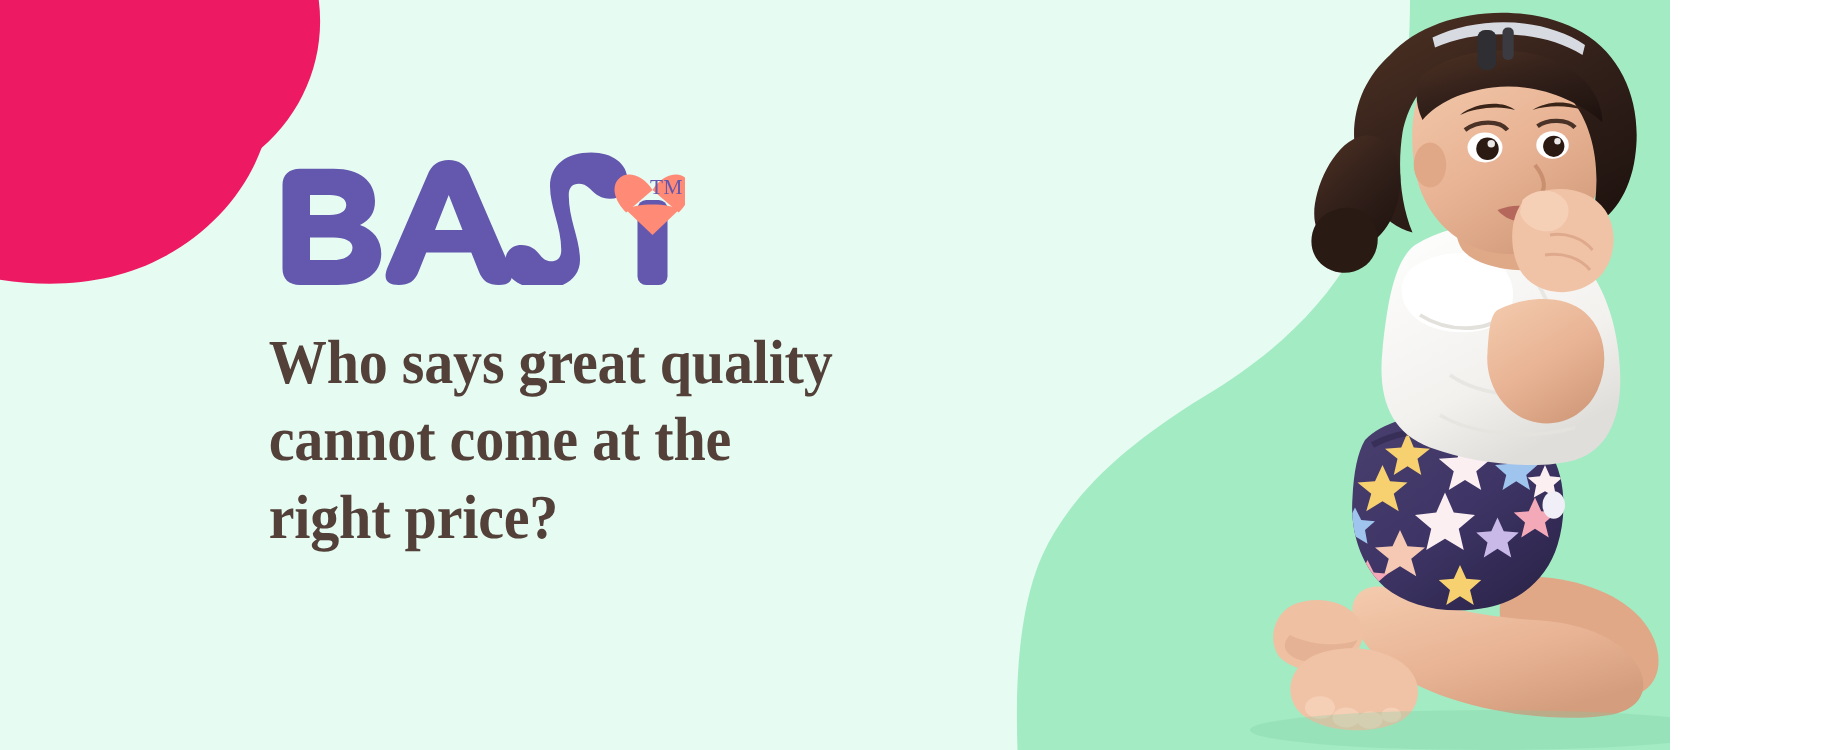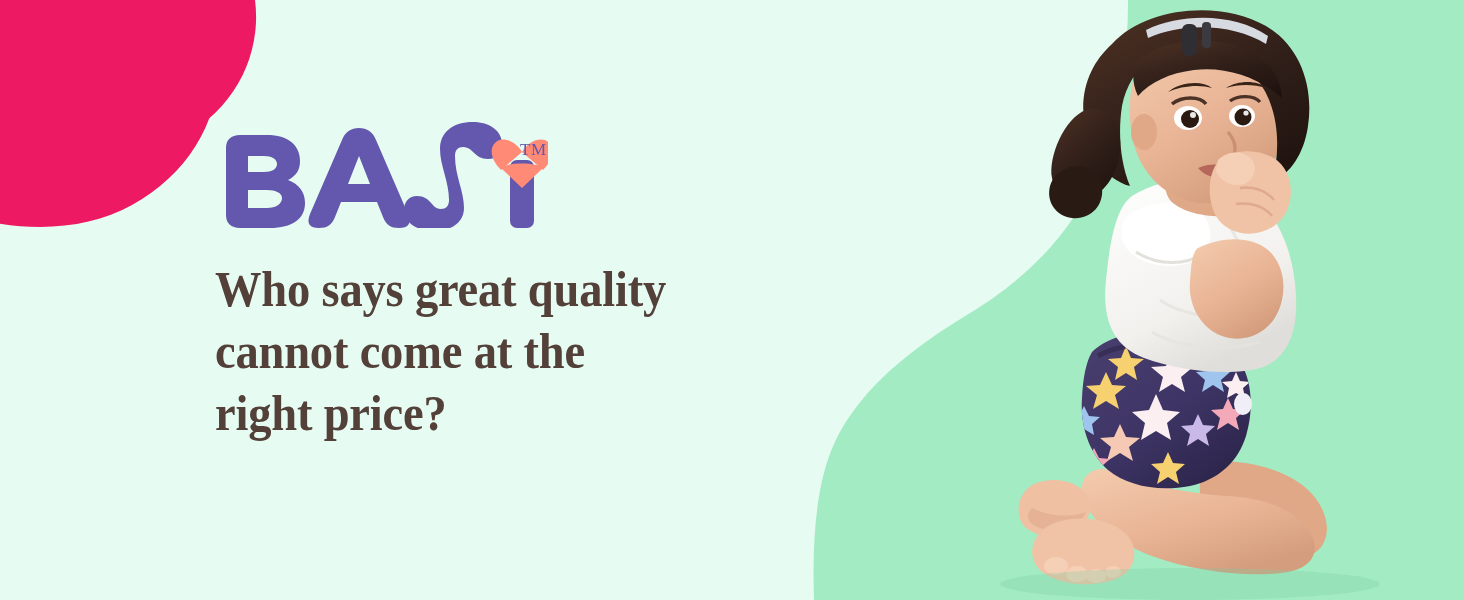--- a/index.html
+++ b/index.html
@@ -2,21 +2,21 @@
 <html><head>
 <meta charset="utf-8">
 <style>
   html, body {
     margin: 0;
     padding: 0;
     background: #ffffff;
   }
   #banner {
     position: relative;
-    width: 1464px;
+    width: 1336px;
     height: 600px;
     overflow: hidden;
     background: #fde047;
     font-family: "Liberation Serif", "DejaVu Serif", serif;
   }
   .layer {
     position: absolute;
     top: 0; left: 0;
     width: 1464px;
     height: 600px;

